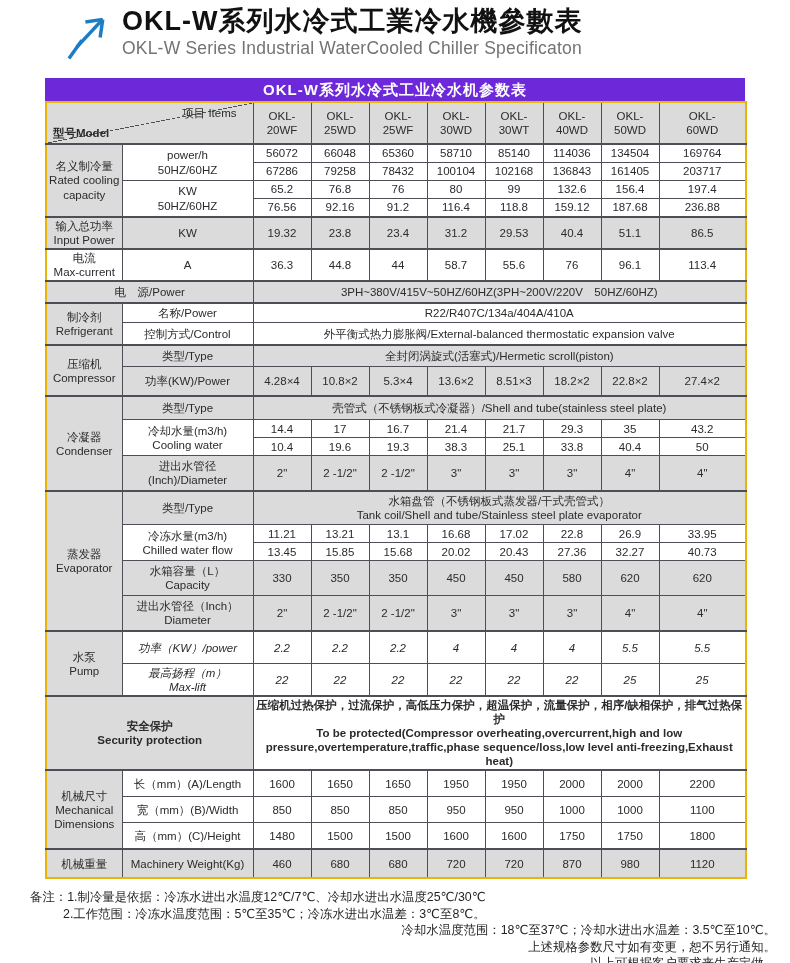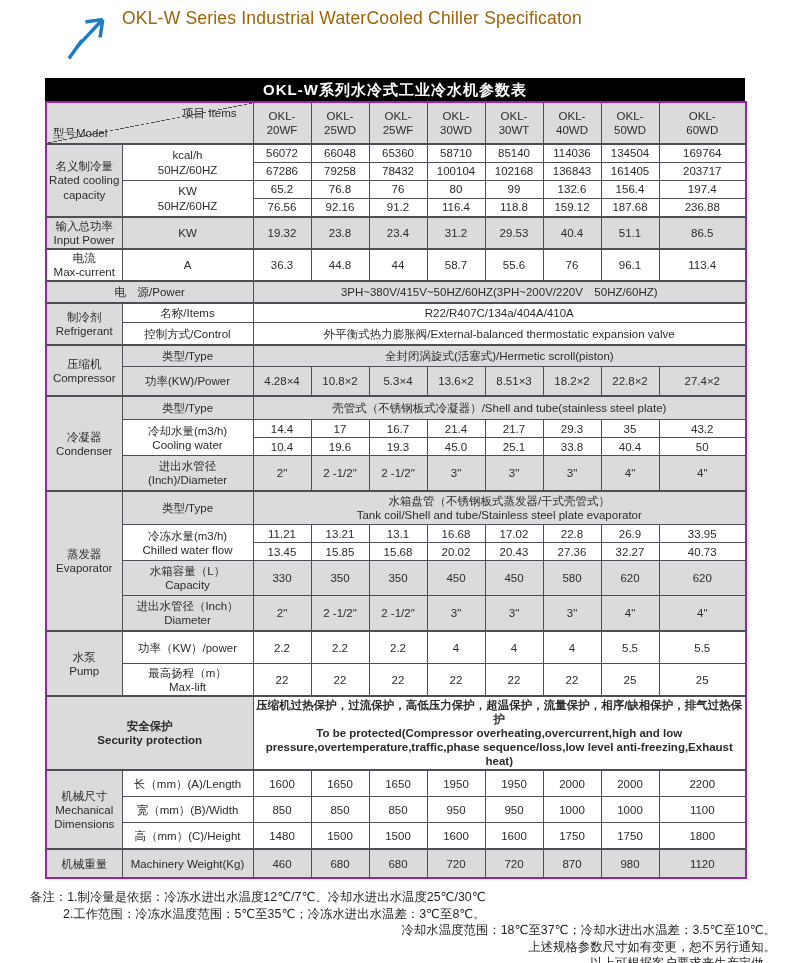--- a/index.html
+++ b/index.html
@@ -8,53 +8,53 @@
     font-family:"Liberation Sans","DejaVu Sans",sans-serif;
     color:#222;overflow:hidden;
   }
   .page{width:790px;height:963px;position:relative;}
 
   
   .title-block{display:flex;align-items:flex-start;padding:6px 0 0 62px;height:64px;}
   .logo{width:52px;height:54px;flex:0 0 52px;margin-top:2px;}
   .title-text{margin-left:8px;}
   .title-cn{font-size:27px;font-weight:700;color:#111;letter-spacing:1px;line-height:30px;}
-  .title-en{font-size:17.5px;font-weight:400;color:#a16207;line-height:24px;letter-spacing:0.2px;}
+  .title-en{font-size:17.5px;font-weight:400;color:#737373;line-height:24px;letter-spacing:0.2px;}
 
   
   .banner{
     width:700px;margin:8px 0 0 45px;height:23px;line-height:23px;
-    background:#000000;color:#fff;text-align:center;
+    background:#6d28d9;color:#fff;text-align:center;
     font-size:15px;font-weight:700;letter-spacing:1px;
   }
 
   
   table.spec{
     width:700px;margin-left:45px;border-collapse:collapse;
-    border:2px solid #a21caf;table-layout:fixed;
+    border:2px solid #eab308;table-layout:fixed;
   }
   table.spec td{
     border:1px solid #4e4e57;text-align:center;vertical-align:middle;
     padding:1px 2px;font-size:11.5px;color:#2b2b2b;line-height:1.22;
     overflow:hidden;
   }
   .g{background:#dbdbdb;}
   .w{background:#ffffff;}
   .pre{white-space:pre-line;}
   .lbl{font-size:11px;}
   .bt{border-top-width:2px !important;}
   .h15{height:15px;} .h16{height:16px;} .h18{height:18px;} .h19{height:19px;}
   .h20{height:20px;} .h23{height:23px;} .h25{height:25px;} .h26{height:26px;}
-  .h28{height:28px;} .h29{height:29px;} .h30{height:30px;} .h32{height:32px;}
+  .h28{height:28px;} .h29{height:29px;font-style:italic;} .h30{height:30px;} .h32{height:32px;}
   .h38{height:38px;} .h48{height:48px;font-weight:bold;}
   .corner{position:relative;padding:0;
     background-image:linear-gradient(to bottom right,rgba(0,0,0,0) 49.6%,#4e4e57 49.6%,#4e4e57 50.5%,rgba(0,0,0,0) 50.5%);
   }
   .corner-items{position:absolute;top:3px;right:16px;font-size:11.5px;}
-  .corner-model{position:absolute;bottom:3px;left:6px;font-size:11.5px;}
+  .corner-model{position:absolute;bottom:3px;left:6px;font-size:11.5px;font-weight:bold;}
   .sec{white-space:pre-line;text-align:left;padding:2px 5px;font-size:11px;line-height:1.3;}
 
   
   .notes{margin:10px 0 0 30px;width:746px;font-size:12.4px;line-height:16.5px;color:#1f1f1f;}
   .nl{white-space:normal;}
   .i1{padding-left:33px;}
   .i2{padding-left:48px;text-align:right;}
 </style>
 </head>
 <body>
@@ -62,20 +62,21 @@
 <div class="page">
 
   <div class="title-block">
     <svg class="logo" viewBox="0 0 60 60">
       <path d="M8 57 L23 36" stroke="#1d7dc4" stroke-width="4" fill="none"></path>
       <path d="M17 44 L46 13" stroke="#1d7dc4" stroke-width="4" fill="none"></path>
       <path d="M47 12 L27 15" stroke="#1d7dc4" stroke-width="4" fill="none"></path>
       <path d="M47 12 L44 33" stroke="#1d7dc4" stroke-width="4" fill="none"></path>
     </svg>
     <div class="title-text">
+      <div class="title-cn">OKL-W系列水冷式工業冷水機參數表</div>
       <div class="title-en">OKL-W Series Industrial WaterCooled Chiller Specificaton</div>
     </div>
   </div>
 
   <div class="banner">OKL-W系列水冷式工业冷水机参数表</div>
 
   <table class="spec">
     <colgroup>
       <col style="width:76px">
         <col style="width:131px">
@@ -110,21 +111,21 @@
           <td class="g h38 pre">OKL-
 50WD</td>
           <td class="g h38 pre">OKL-
 60WD</td>
         </tr>
 
     <tr>
       <td rowspan="4" class="g pre lbl bt">名义制冷量
 Rated cooling
 capacity</td>
-      <td rowspan="2" class="w pre h15 bt lbl">kcal/h
+      <td rowspan="2" class="w pre h15 bt lbl">power/h
 50HZ/60HZ</td>
     <td class="w h15 bt">56072</td>
           <td class="w h15 bt">66048</td>
           <td class="w h15 bt">65360</td>
           <td class="w h15 bt">58710</td>
           <td class="w h15 bt">85140</td>
           <td class="w h15 bt">114036</td>
           <td class="w h15 bt">134504</td>
           <td class="w h15 bt">169764</td>
         </tr>
@@ -190,21 +191,21 @@
         </tr>
 
     <tr>
       <td colspan="2" class="g h18 bt lbl">电　源/Power</td>
       <td colspan="8" class="g h18 bt">3PH~380V/415V~50HZ/60HZ(3PH~200V/220V　50HZ/60HZ)</td>
     </tr>
 
     <tr>
       <td rowspan="2" class="g pre lbl bt">制冷剂
 Refrigerant</td>
-      <td class="w h16 bt lbl">名称/Items</td>
+      <td class="w h16 bt lbl">名称/Power</td>
       <td colspan="8" class="w h16 bt">R22/R407C/134a/404A/410A</td>
     </tr>
     <tr>
       <td class="w h19 lbl">控制方式/Control</td>
       <td colspan="8" class="w h19">外平衡式热力膨胀阀/External-balanced thermostatic expansion valve</td>
     </tr>
 
     <tr>
       <td rowspan="2" class="g pre lbl bt">压缩机
 Compressor</td>
@@ -238,21 +239,21 @@
           <td class="w h15">21.4</td>
           <td class="w h15">21.7</td>
           <td class="w h15">29.3</td>
           <td class="w h15">35</td>
           <td class="w h15">43.2</td>
         </tr>
     <tr>
           <td class="w h15">10.4</td>
           <td class="w h15">19.6</td>
           <td class="w h15">19.3</td>
-          <td class="w h15">45.0</td>
+          <td class="w h15">38.3</td>
           <td class="w h15">25.1</td>
           <td class="w h15">33.8</td>
           <td class="w h15">40.4</td>
           <td class="w h15">50</td>
         </tr>
     <tr>
       <td class="g pre h32 lbl">进出水管径
 (Inch)/Diameter</td>
     <td class="g h32">2"</td>
           <td class="g h32">2 -1/2"</td>

